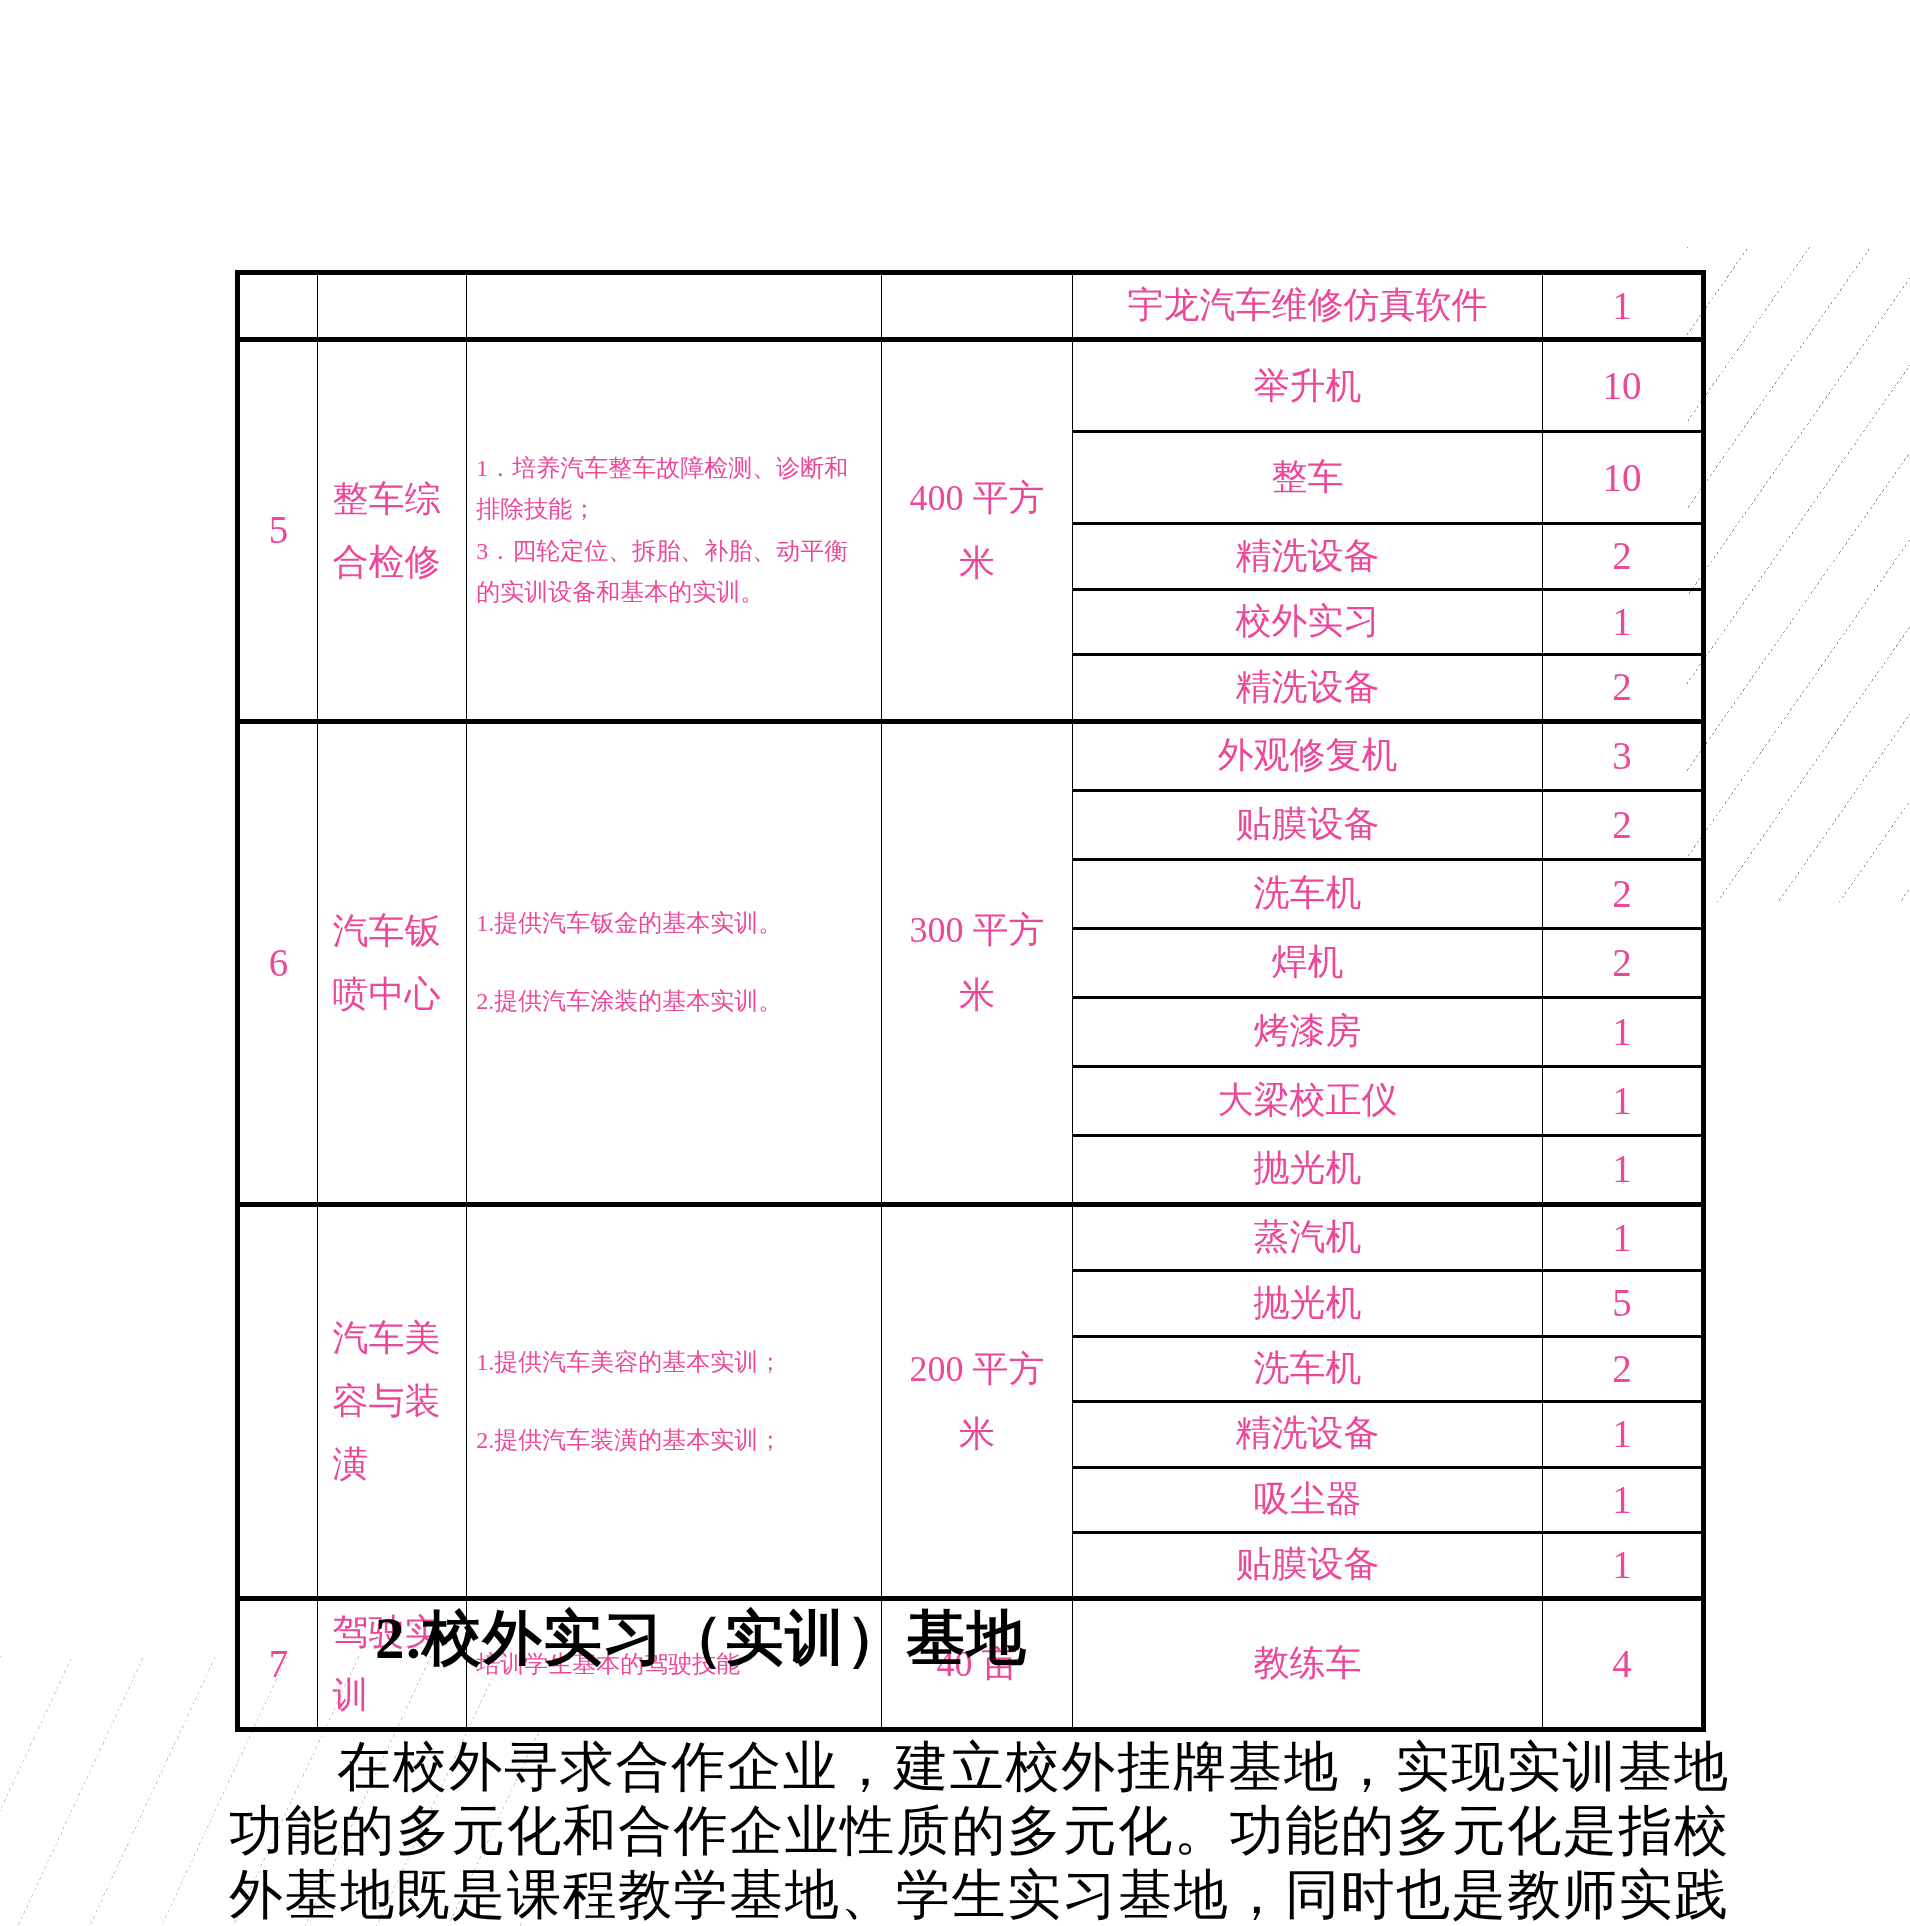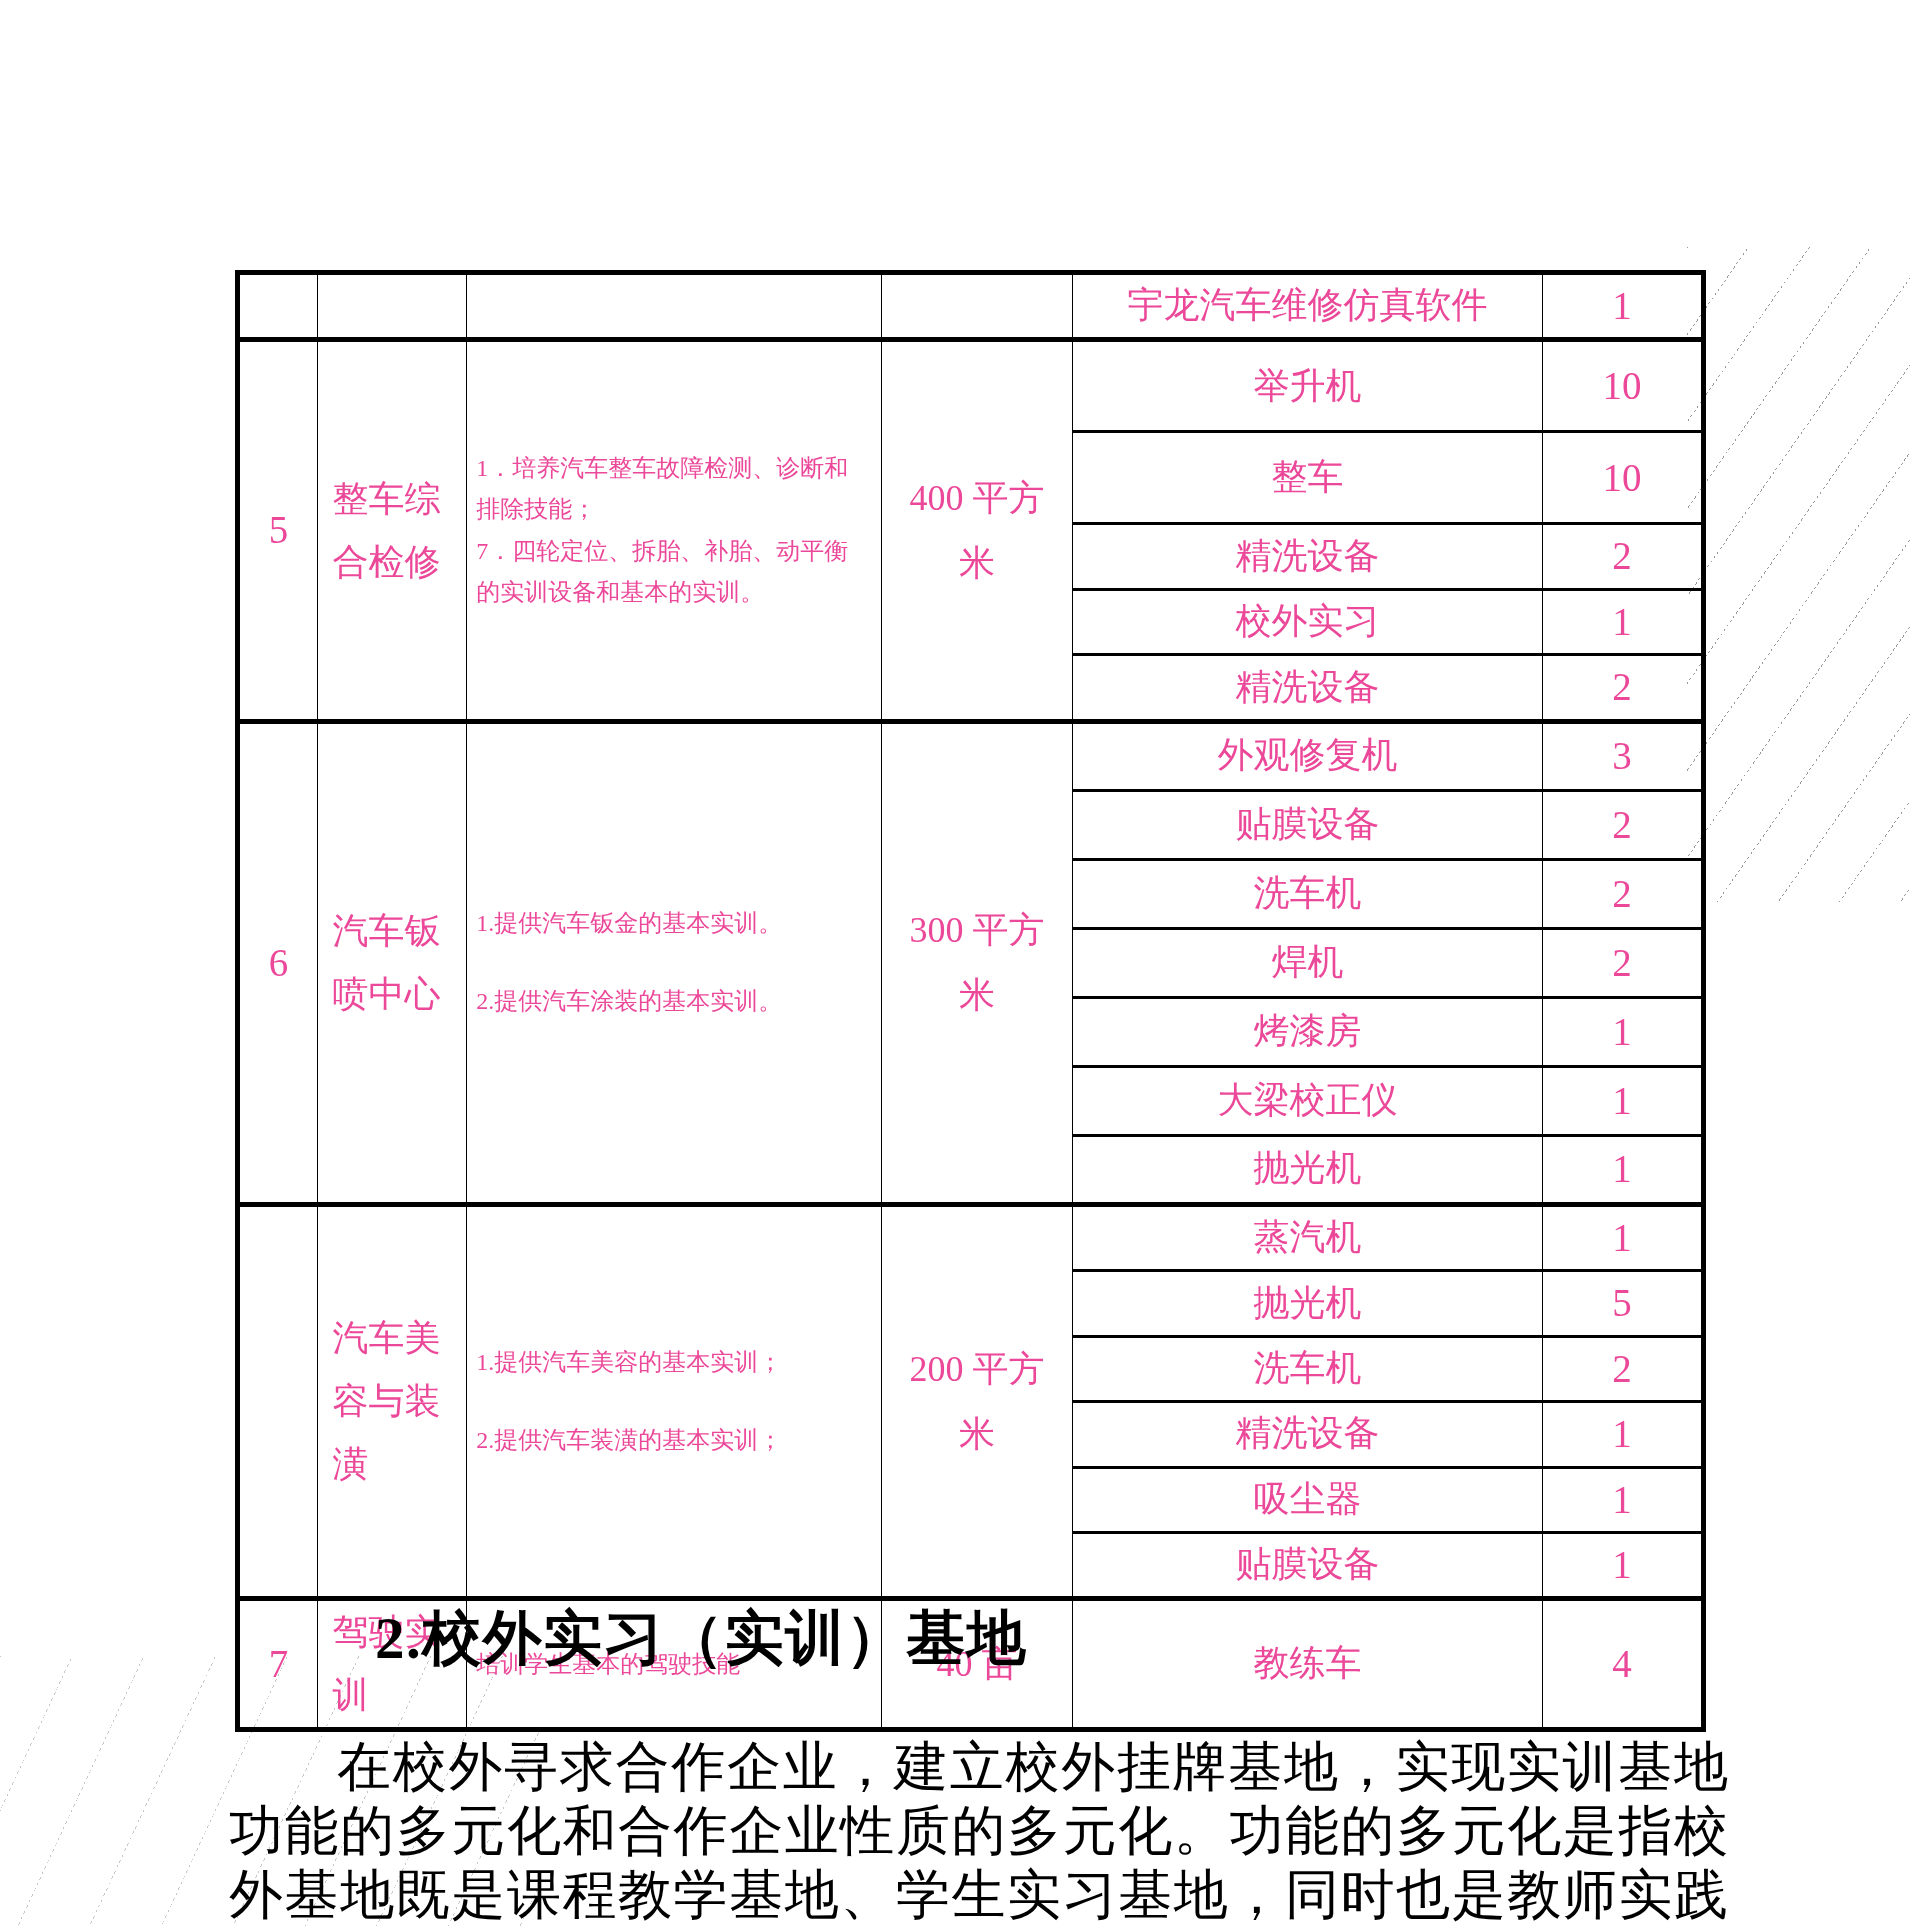--- a/index.html
+++ b/index.html
@@ -83,21 +83,21 @@
     <td class="c-area"></td>
     <td class="c-equip">宇龙汽车维修仿真软件</td>
     <td class="c-qty">1</td>
   </tr>
 
   <tr class="sec" style="height:92px">
     <td class="c-num" rowspan="5">5</td>
     <td class="c-name" rowspan="5">整车综合检修</td>
     <td class="c-desc" rowspan="5">
       <div class="desc-item">1．培养汽车整车故障检测、诊断和排除技能；</div>
-      <div class="desc-item">7．四轮定位、拆胎、补胎、动平衡的实训设备和基本的实训。</div>
+      <div class="desc-item">3．四轮定位、拆胎、补胎、动平衡的实训设备和基本的实训。</div>
     </td>
     <td class="c-area" rowspan="5">
             <div class="area-inner">400 平方米</div>
           </td>
     <td class="c-equip">举升机</td>
     <td class="c-qty">10</td>
   </tr>
   <tr style="height:92px">
     <td class="c-equip">整车</td>
     <td class="c-qty">10</td>

